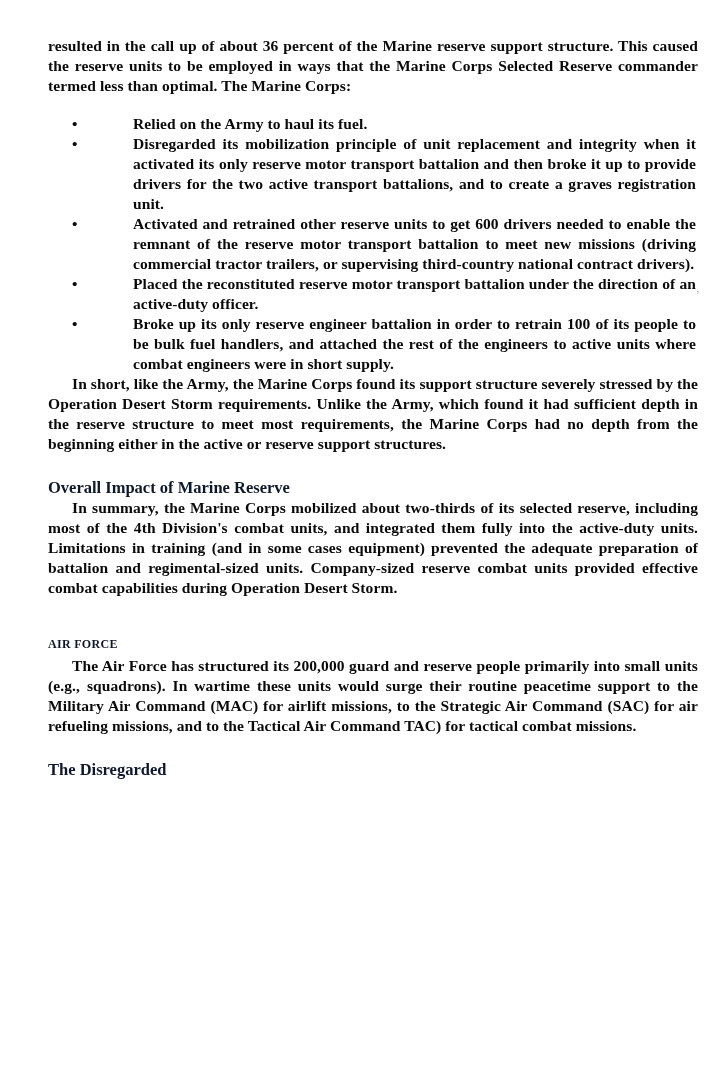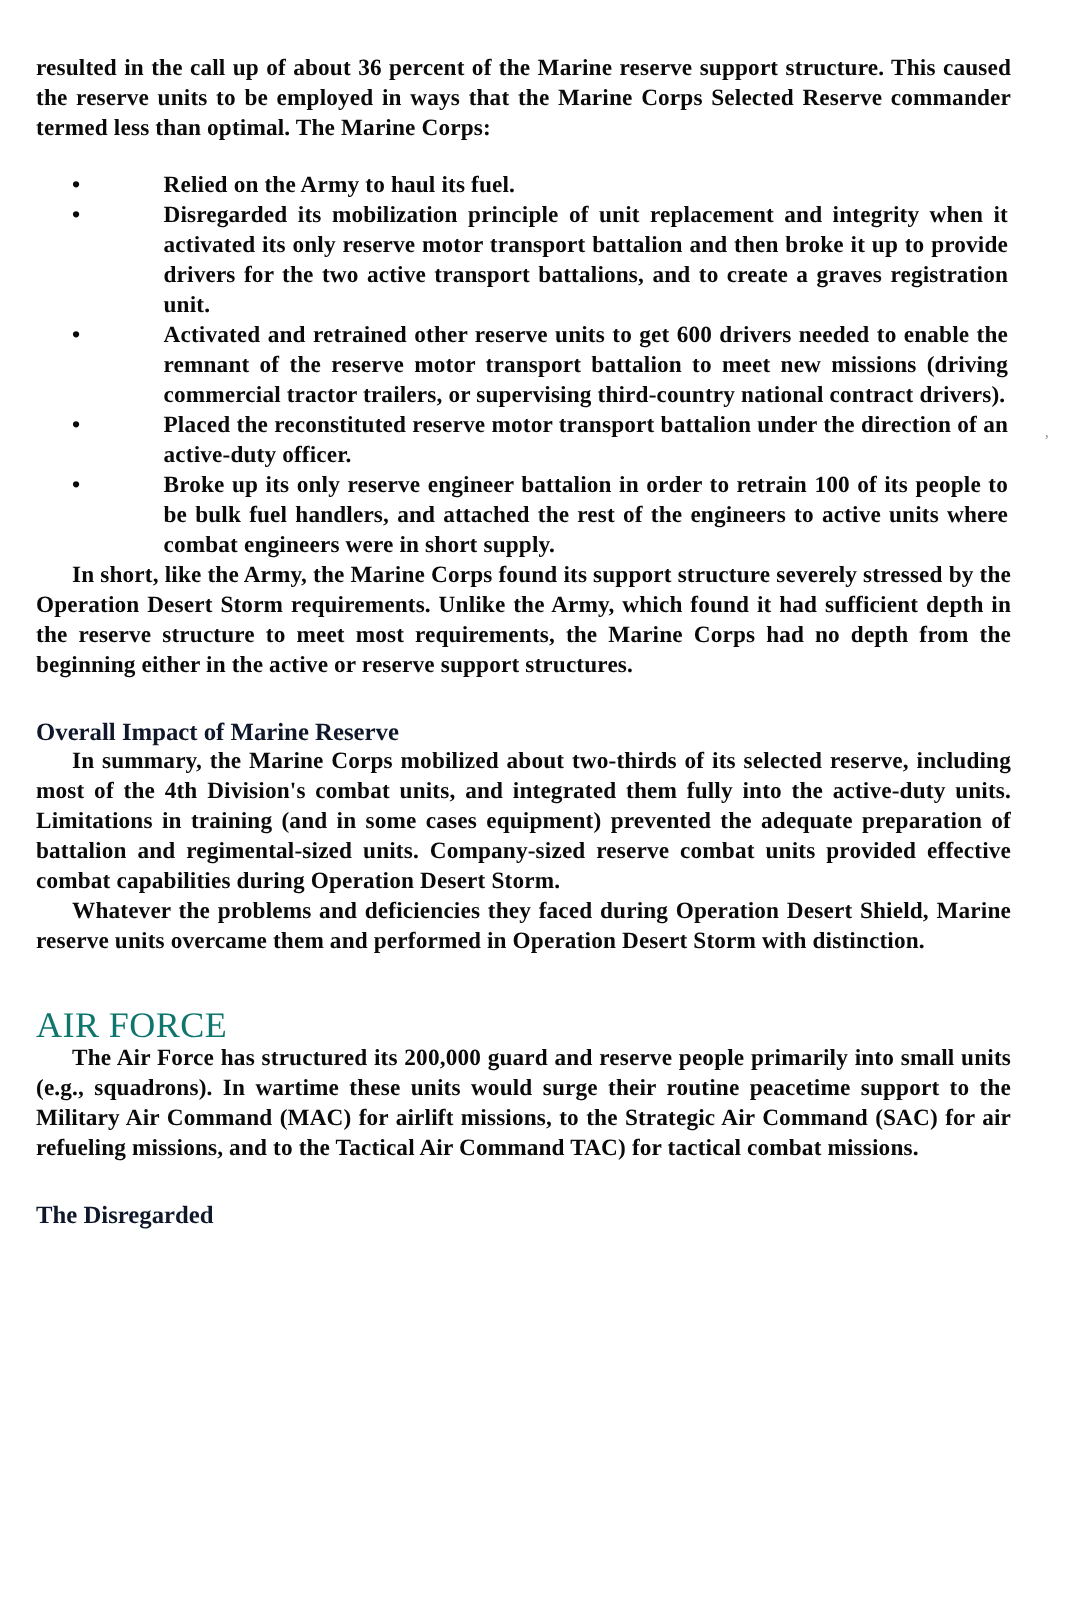--- a/index.html
+++ b/index.html
@@ -13,21 +13,21 @@
     height: 1075px;
     background: #ffffff;
     font-family: "Liberation Serif", "DejaVu Serif", serif;
     font-weight: 700;
     color: #0a0a0a;
     overflow: hidden;
   }
   .content {
     position: absolute;
     top: 36px;
-    left: 24px;
+    left: 48px;
     width: 650px;
   }
   p.body-para {
     margin: 0;
     font-size: 15.5px;
     line-height: 20px;
     text-align: justify;
     letter-spacing: 0.1px;
   }
   p.indent {
@@ -65,24 +65,24 @@
   }
   h2.section-heading-green {
     margin: 24px 0 0 0;
     font-size: 16.5px;
     line-height: 20px;
     color: #0f172a;
     font-weight: 700;
   }
   h1.section-heading-red {
     margin: 34px 0 0 0;
-    font-size: 24px;
+    font-size: 12px;
     line-height: 24px;
-    color: #0f766e;
-    font-weight: 400;
+    color: #0f172a;
+    font-weight: 700;
     letter-spacing: 0.3px;
   }
   .after-heading {
     margin-top: 18px;
   }
   .page-number {
     position: absolute;
     left: 0;
     width: 632px;
     top: 1076px;
@@ -130,21 +130,20 @@
         <span class="bullet-text">Broke up its only reserve engineer battalion in order to retrain 100 of its people to be bulk fuel handlers, and attached the rest of the engineers to active units where combat engineers were in short supply.</span>
       </li>
     </ul>
 
     <p class="body-para indent para-gap">In short, like the Army, the Marine Corps found its support structure severely stressed by  the Operation Desert Storm requirements. Unlike the Army, which found it had sufficient depth in the reserve structure to  meet most requirements, the Marine Corps had no depth  from the beginning either in the active or reserve support structures.</p>
 
     <h2 class="section-heading-green">Overall Impact of Marine Reserve</h2>
 
     <p class="body-para indent after-heading">In summary, the Marine Corps mobilized about  two-thirds of its selected reserve, including most of the 4th Division's combat units, and integrated them fully into the active-duty units.   Limitations in training (and in some cases equipment) prevented the adequate preparation of battalion and  regimental-sized units. Company-sized reserve combat units provided effective combat capabilities during Operation Desert Storm.</p>
 
-    <p class="body-para indent para-gap">Whatever the problems  and deficiencies they faced during Operation Desert Shield, Marine reserve units overcame them and  performed in Operation Desert Storm with distinction.</p>
 
     <h1 class="section-heading-red">AIR FORCE</h1>
 
     <p class="body-para indent after-heading">The Air Force has structured its 200,000  guard and reserve people primarily into small units (e.g., squadrons). In wartime these units would surge their routine peacetime support to the Military Air  Command (MAC) for airlift missions, to the Strategic Air Command  (SAC) for air refueling missions, and to the Tactical Air Command TAC) for tactical combat missions.</p>
 
     <h2 class="section-heading-green">The Disregarded</h2>
 
 
   </div>
 

